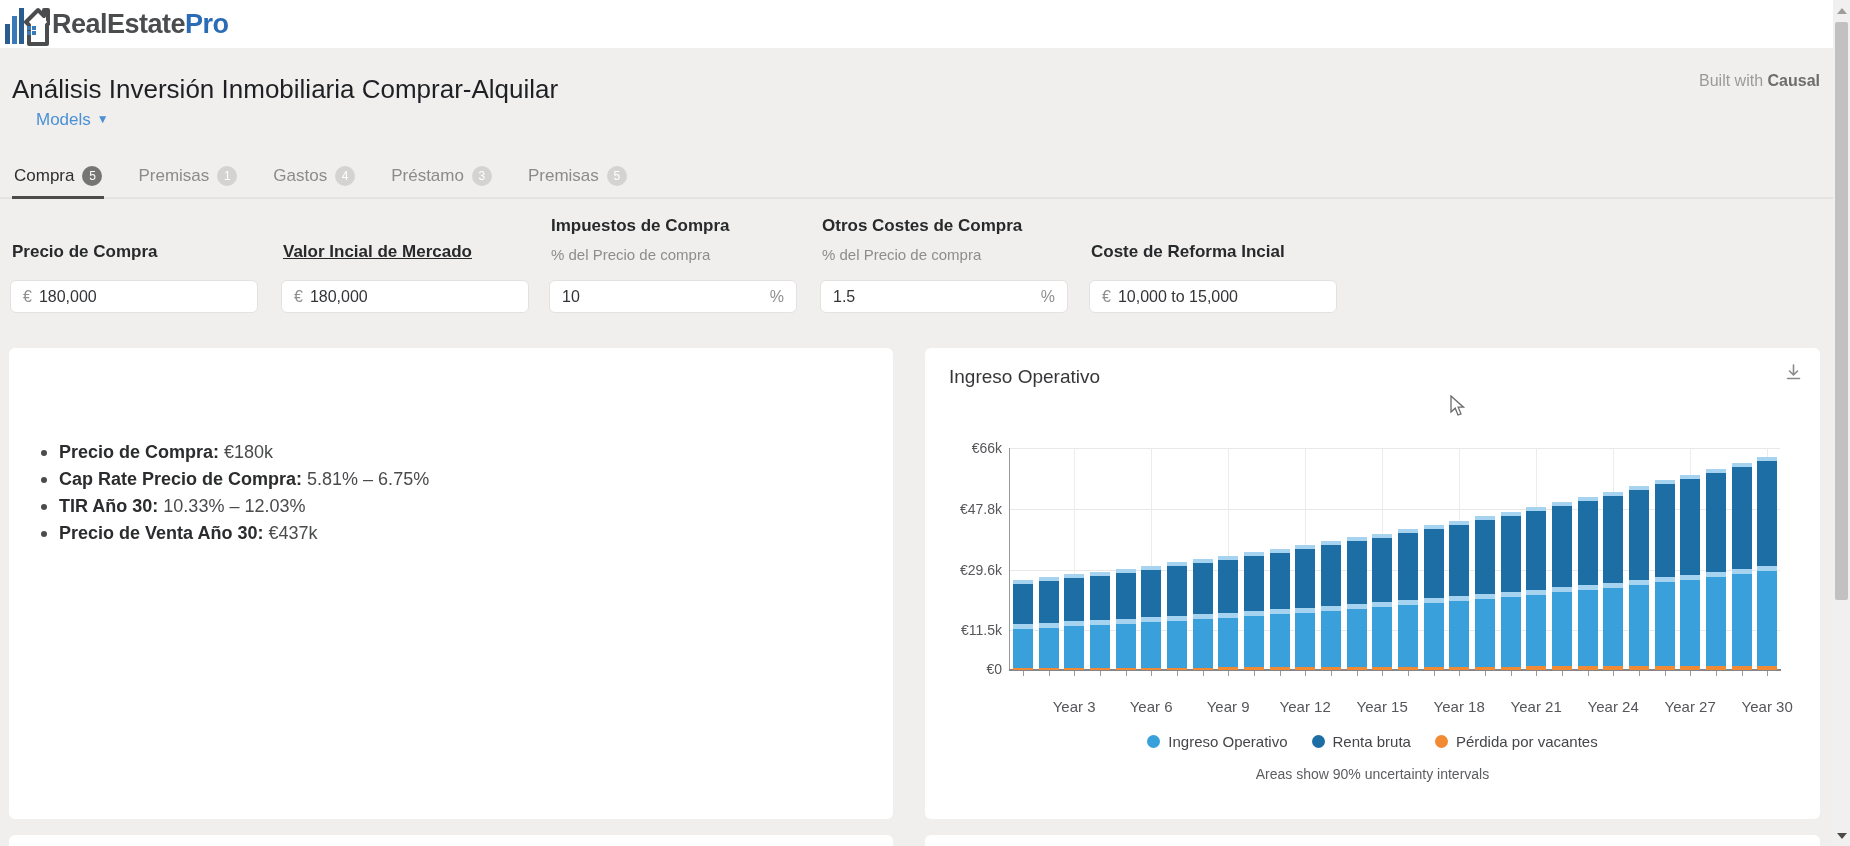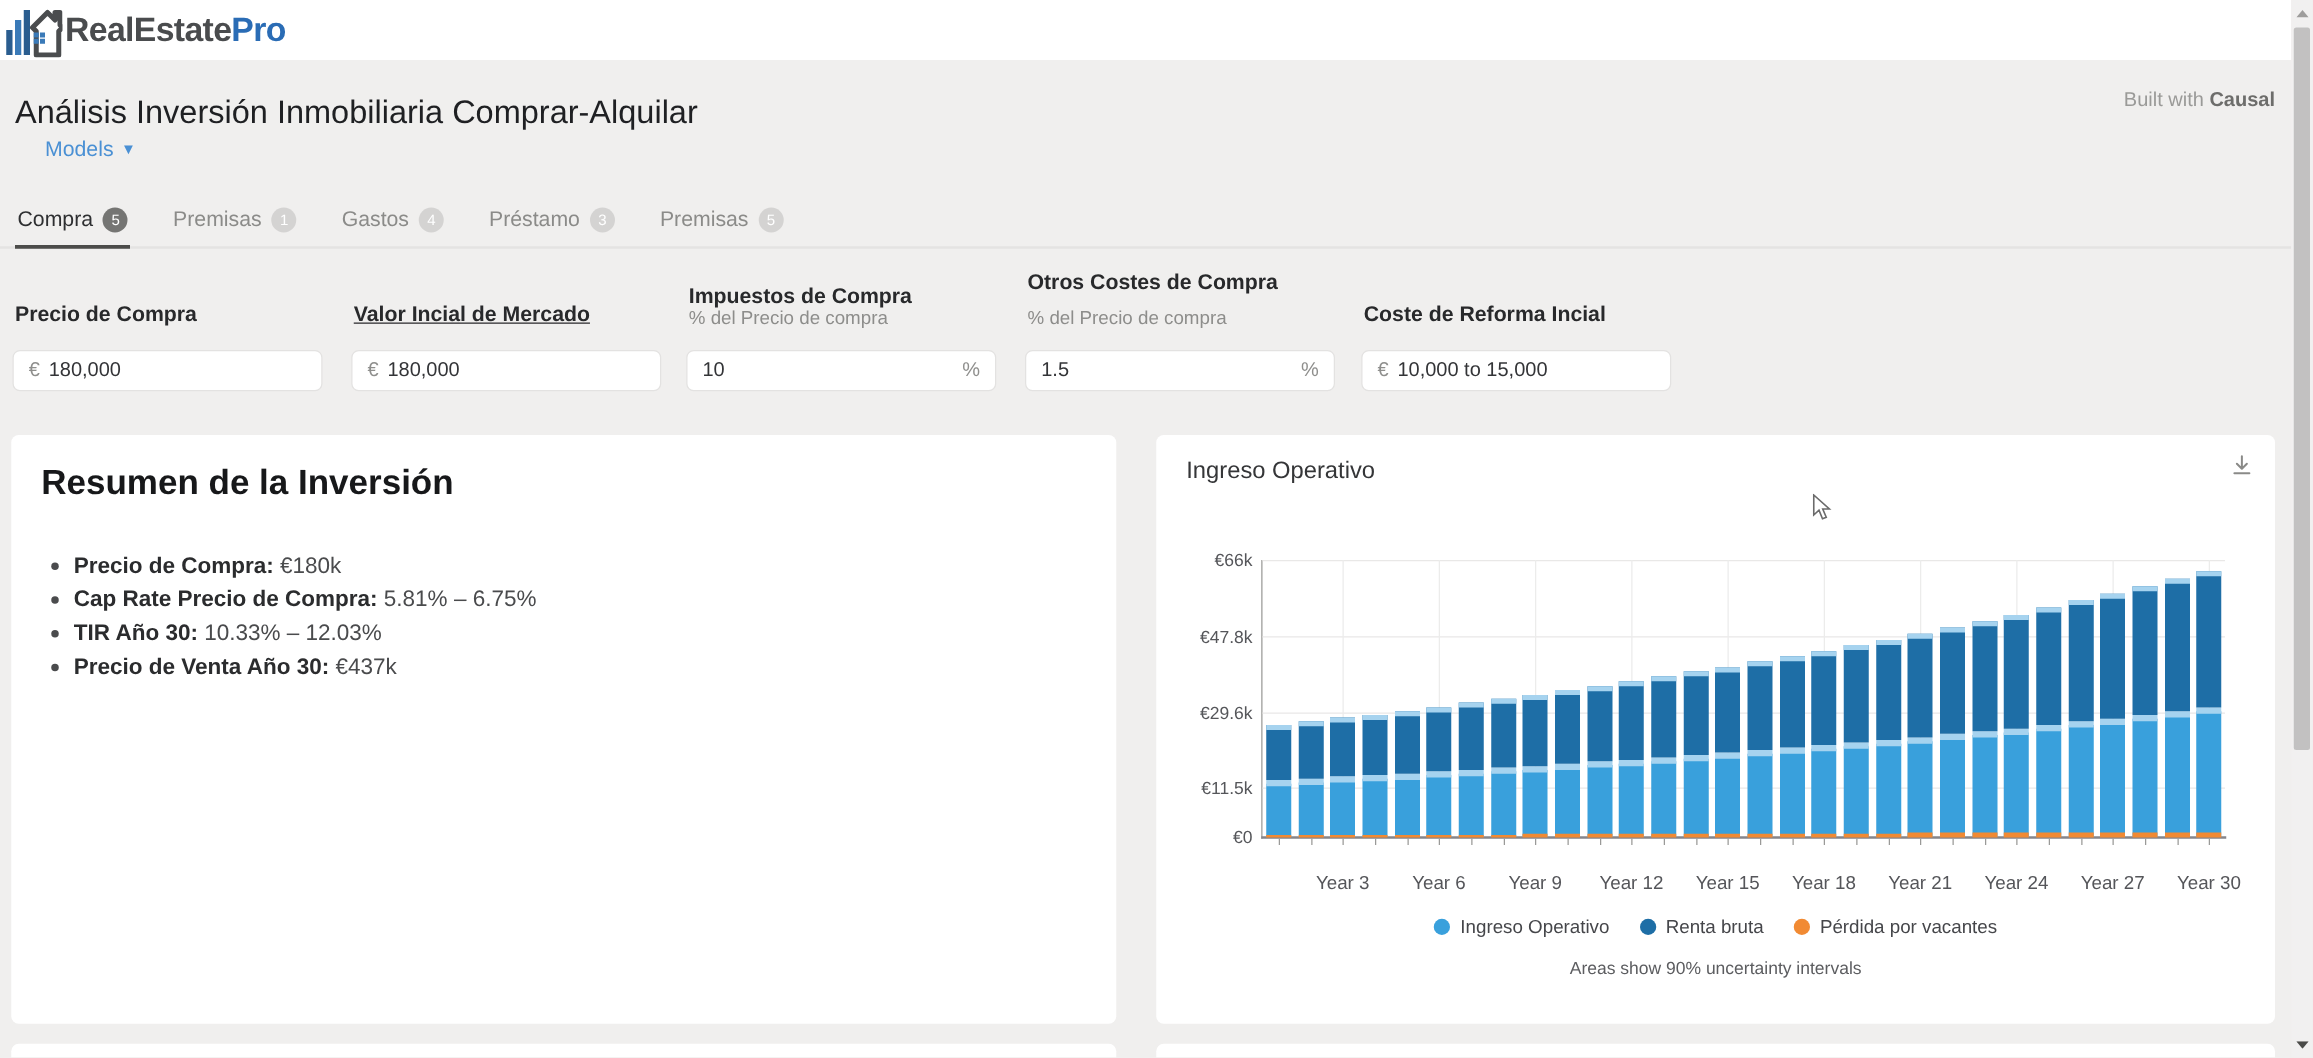--- a/index.html
+++ b/index.html
@@ -135,21 +135,21 @@
       </div>
     </div>
     <div class="field" style="left: 281px;">
       <div class="flabel" style="top: 42px; text-decoration: underline;">Valor Incial de Mercado</div>
       <div class="fbox">
         <span class="prefix">€</span>
         <span class="fval">180,000</span>
       </div>
     </div>
     <div class="field" style="left: 549px;">
-      <div class="flabel" style="top: 27px;">Impuestos de Compra</div>
+      <div class="flabel" style="top: 16px;">Impuestos de Compra</div>
       <div class="fsub">% del Precio de compra</div>
       <div class="fbox">
         <span class="fval">10</span>
         <span class="suffix">%</span>
       </div>
     </div>
     <div class="field" style="left: 820px;">
       <div class="flabel" style="top: 16px;">Otros Costes de Compra</div>
       <div class="fsub">% del Precio de compra</div>
       <div class="fbox">
@@ -160,21 +160,20 @@
     <div class="field" style="left: 1089px;">
       <div class="flabel" style="top: 42px;">Coste de Reforma Incial</div>
       <div class="fbox">
         <span class="prefix">€</span>
         <span class="fval">10,000 to 15,000</span>
       </div>
     </div>
   </div>
 
 <section class="panel left">
-  <h2 class="summary-title">Resumen de la Inversión</h2>
   <div class="summary-list" id="summary-list">
       <div class="sum-item"><b>Precio de Compra: </b>€180k</div>
       <div class="sum-item"><b>Cap Rate Precio de Compra: </b>5.81% – 6.75%</div>
       <div class="sum-item"><b>TIR Año 30: </b>10.33% – 12.03%</div>
       <div class="sum-item"><b>Precio de Venta Año 30: </b>€437k</div>
     </div>
 </section>
 
 <section class="panel right">
   <h3 class="chart-title">Ingreso Operativo</h3>

